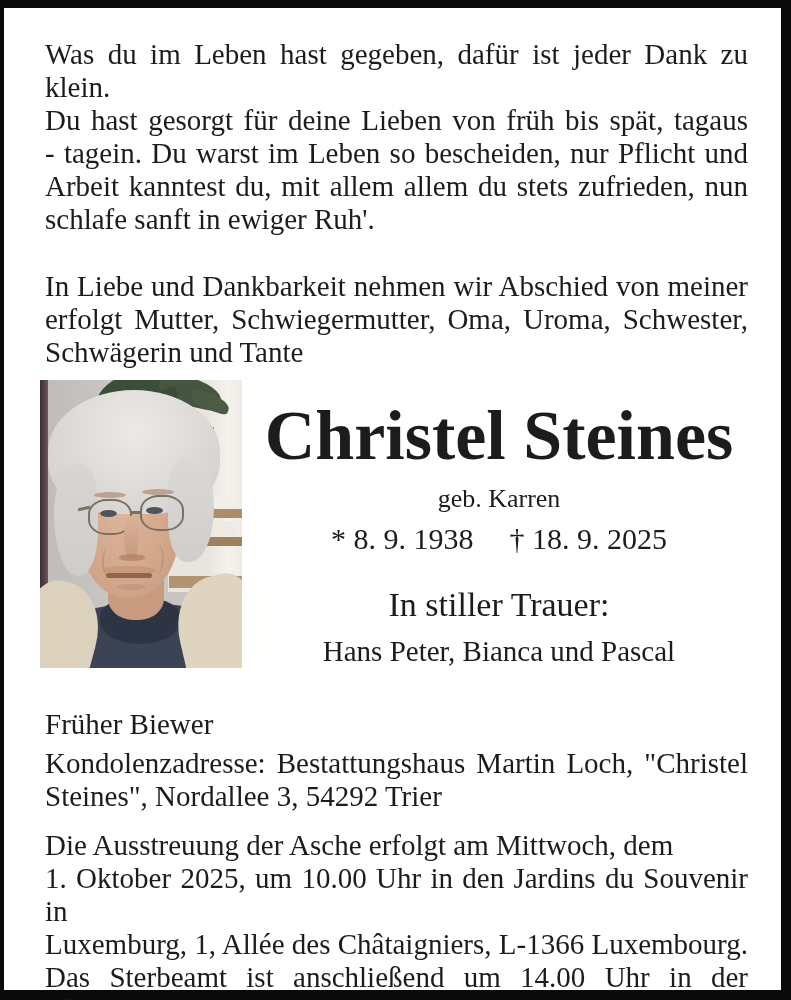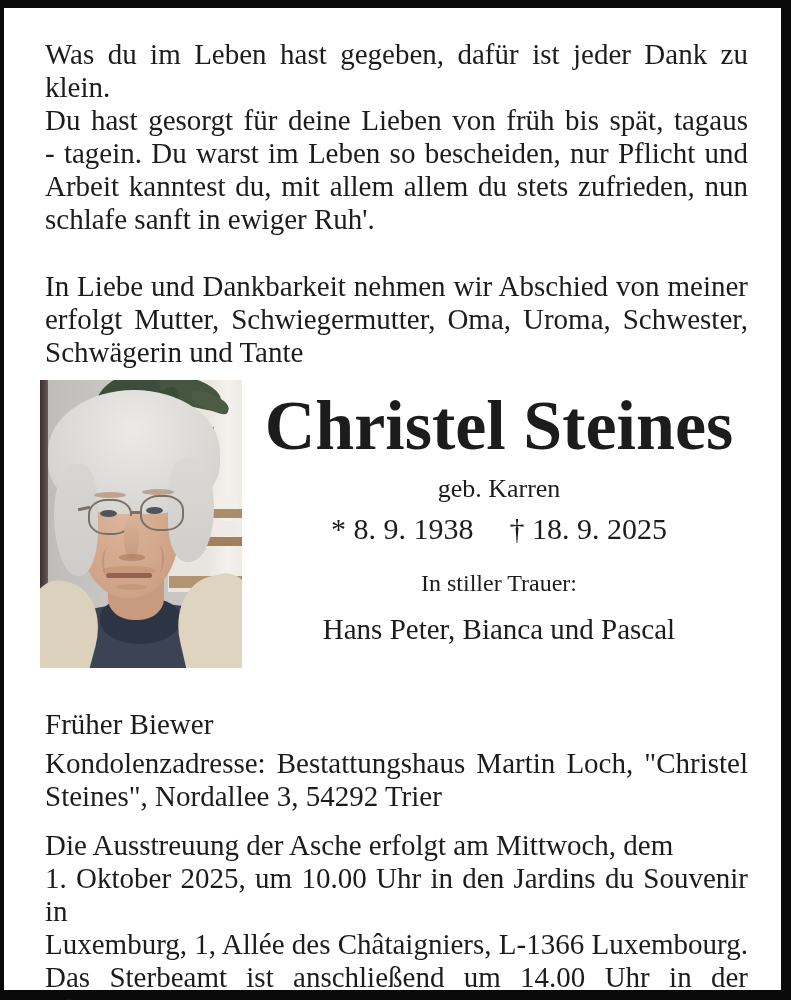--- a/index.html
+++ b/index.html
@@ -11,26 +11,26 @@
   #card{
     position:absolute;left:4px;top:8px;right:10px;bottom:10px;
     background:#ffffff;box-sizing:border-box;
     padding:30px 33px 0 41px;
   }
   .body-text{font-size:29px;line-height:33px;}
   .jline{text-align:justify;text-align-last:justify;}
   .jline.last{text-align-last:left;}
   .poem{margin-bottom:34px;}
   .intro{margin-bottom:11px;}
-  .row{display:flex;align-items:center;}
+  .row{display:flex;align-items:flex-end;}
   .col{flex:1;margin-left:8px;text-align:center;}
   .name{font-size:70px;line-height:72px;font-weight:bold;margin-top:-12px;white-space:nowrap;}
   .maiden{font-size:26px;line-height:30px;margin-top:12px;}
   .dates{font-size:30px;line-height:34px;margin-top:8px;display:flex;justify-content:center;gap:36px;white-space:nowrap;}
-  .trauer{font-size:24px;line-height:34px;margin-top:20px;}
+  .trauer{font-size:34px;line-height:34px;margin-top:32px;}
   .mourner{font-size:29px;line-height:34px;}
   .m1{margin-top:12px;}
   .m2{margin-top:2px;}
   .former{margin-top:40px;}
   .kondolenz{margin-top:6px;}
   .ceremony-intro{margin-top:16px;}
 
   
   .photo{
     width:202px;height:288px;flex:none;margin-left:-5px;

